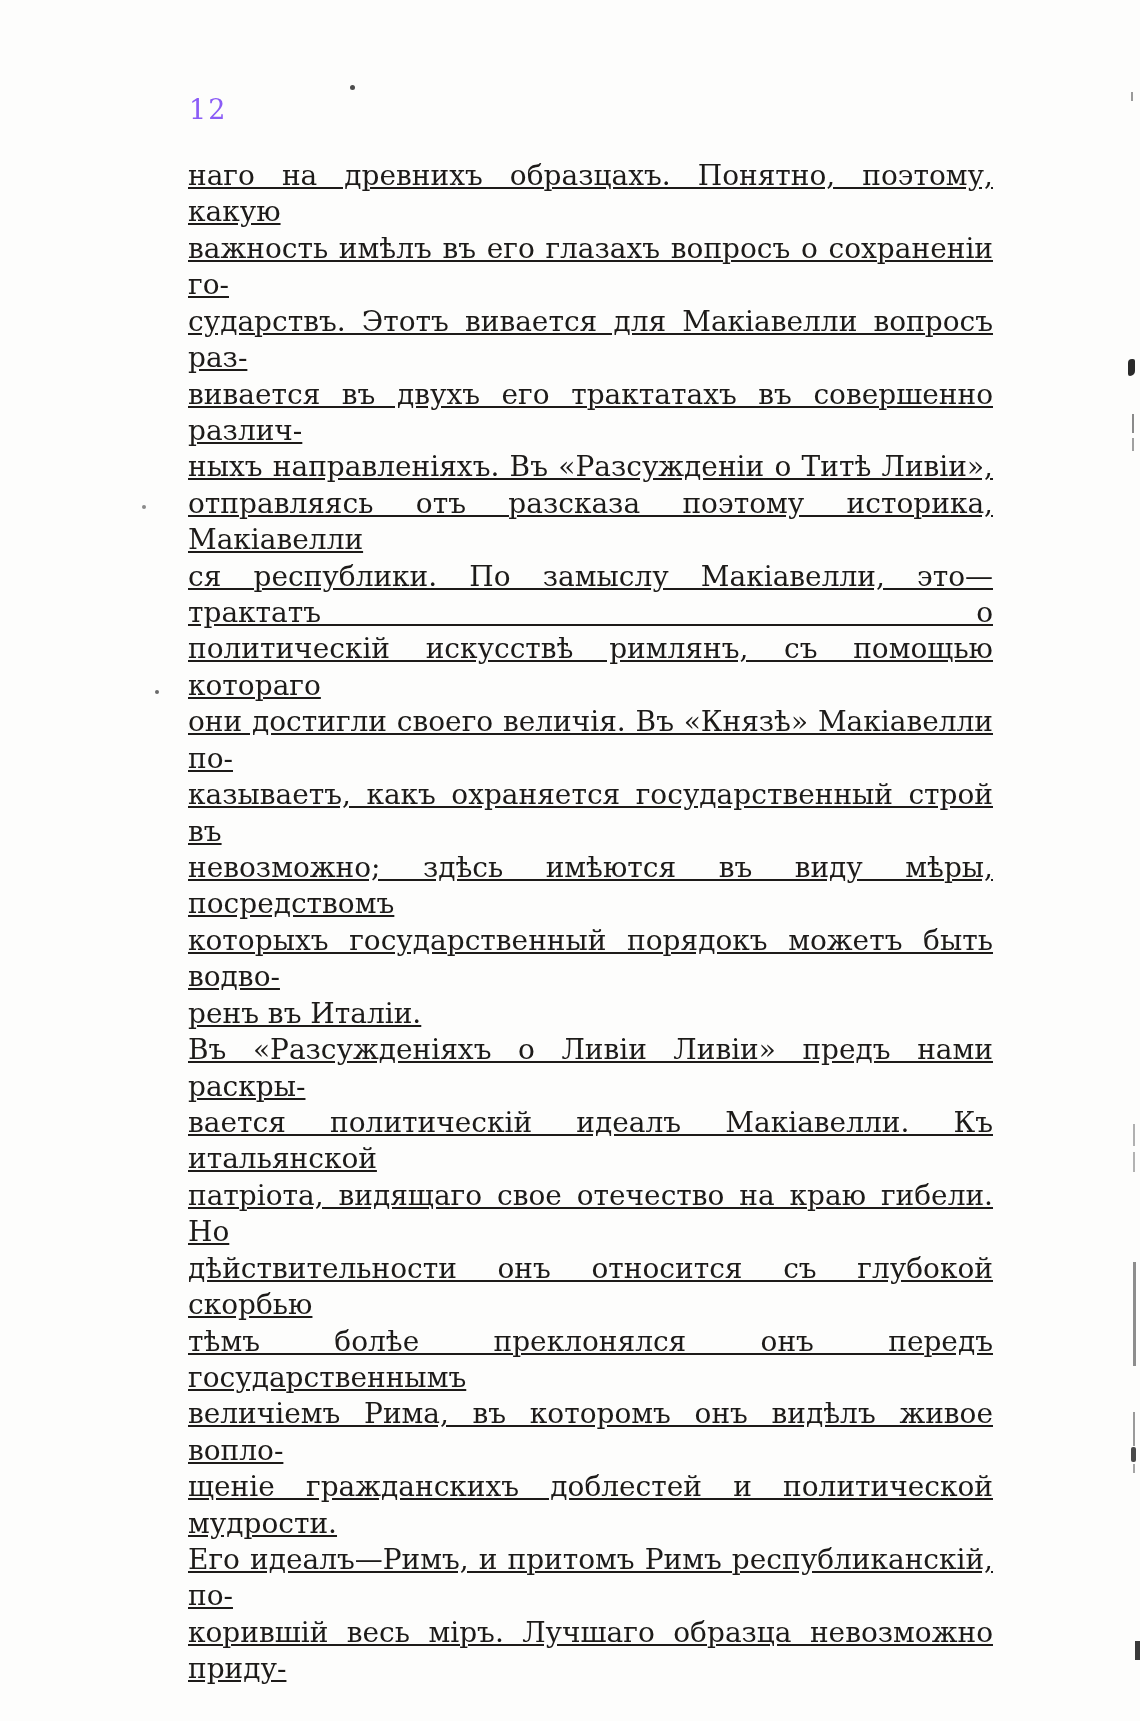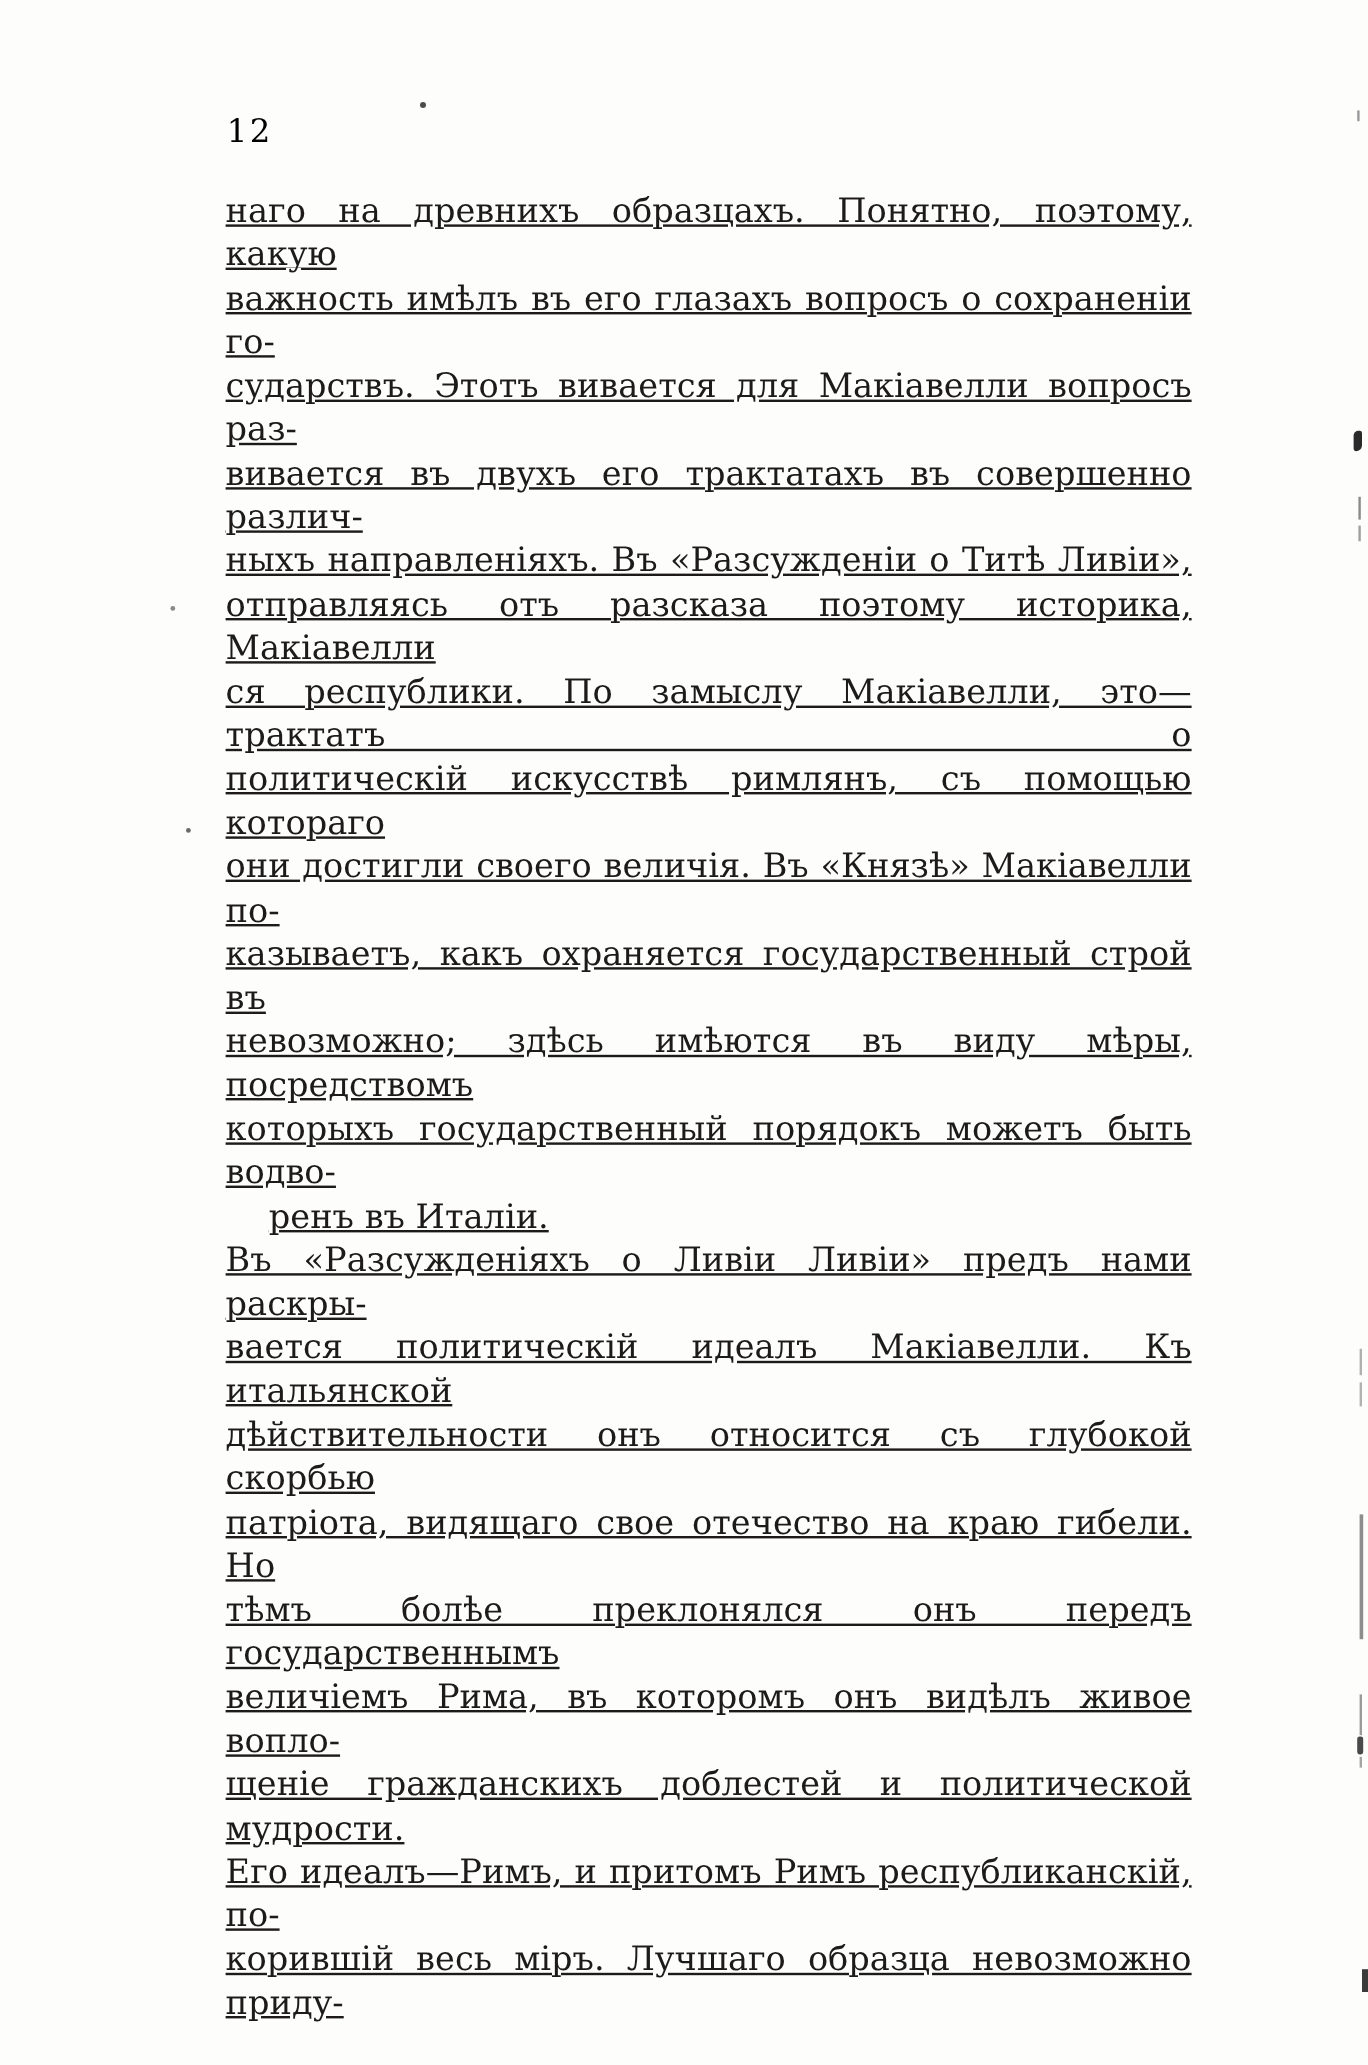--- a/index.html
+++ b/index.html
@@ -14,42 +14,41 @@
     background: #fdfdfc;
     overflow: hidden;
   }
   .page-number {
     position: absolute;
     left: 189px;
     top: 94px;
     font-family: "DejaVu Serif", serif;
     font-size: 27px;
     letter-spacing: 2px;
-    color: #000000;
+    color: #8b5cf6;
   }
   .text-block {
     position: absolute;
     left: 188px;
     top: 158px;
     width: 805px;
     font-family: "DejaVu Serif", serif;
     font-size: 28px;
     line-height: 36.42px;
     color: #1d1b19;
   }
   .paragraph { margin: 0; }
   .line {
     text-align: justify;
     text-align-last: justify;
     white-space: normal;
     text-decoration: underline;
   }
   .line.end {
     text-align-last: left;
-    margin-left: 36px;
   }
   .artifact {
     position: absolute;
   }
   .speck-top     { left: 350px;  top: 85px;   width: 5px; height: 5px;  background: #4c4c4c; border-radius: 50%; }
   .speck-left-1  { left: 142px;  top: 505px;  width: 4px; height: 4px;  background: #8a8a8a; border-radius: 50%; }
   .speck-left-2  { left: 155px;  top: 690px;  width: 4px; height: 4px;  background: #6a6a6a; border-radius: 50%; }
   .edge-a        { left: 1131px; top: 92px;   width: 2px; height: 9px;   background: #9a9a9a; }
   .edge-b        { left: 1128px; top: 359px;  width: 7px; height: 17px;  background: #2a2a2a; border-radius: 4px 2px 5px 2px; }
   .edge-c1       { left: 1132px; top: 414px;  width: 2px; height: 19px;  background: #8a8a8a; }
@@ -96,22 +95,22 @@
         <div class="line">политическій искусствѣ римлянъ, съ помощью котораго</div>
         <div class="line">они достигли своего величія. Въ «Князѣ» Макіавелли по-</div>
         <div class="line">казываетъ, какъ охраняется государственный строй въ</div>
         <div class="line">невозможно; здѣсь имѣются въ виду мѣры, посредствомъ</div>
         <div class="line">которыхъ государственный порядокъ можетъ быть водво-</div>
         <div class="line end">ренъ въ Италіи.</div>
       </div>
       <div class="paragraph">
         <div class="line">Въ «Разсужденіяхъ о Ливіи Ливіи» предъ нами раскры-</div>
         <div class="line">вается политическій идеалъ Макіавелли. Къ итальянской</div>
+        <div class="line">патріота, видящаго свое отечество на краю гибели. Но</div>
         <div class="line">дѣйствительности онъ относится съ глубокой скорбью</div>
-        <div class="line">патріота, видящаго свое отечество на краю гибели. Но</div>
         <div class="line">тѣмъ болѣе преклонялся онъ передъ государственнымъ</div>
         <div class="line">величіемъ Рима, въ которомъ онъ видѣлъ живое вопло-</div>
         <div class="line">щеніе гражданскихъ доблестей и политической мудрости.</div>
         <div class="line">Его идеалъ—Римъ, и притомъ Римъ республиканскій, по-</div>
         <div class="line">корившій весь міръ. Лучшаго образца невозможно приду-</div>
       </div>
     </div>
 
 </div>
 

